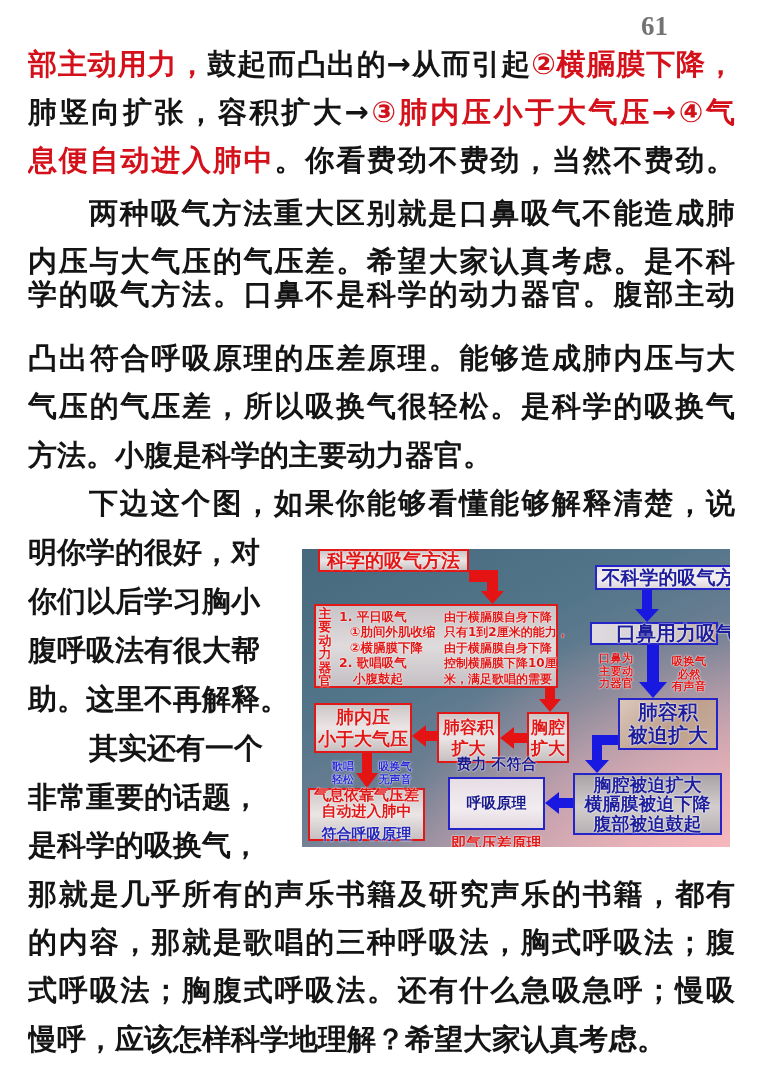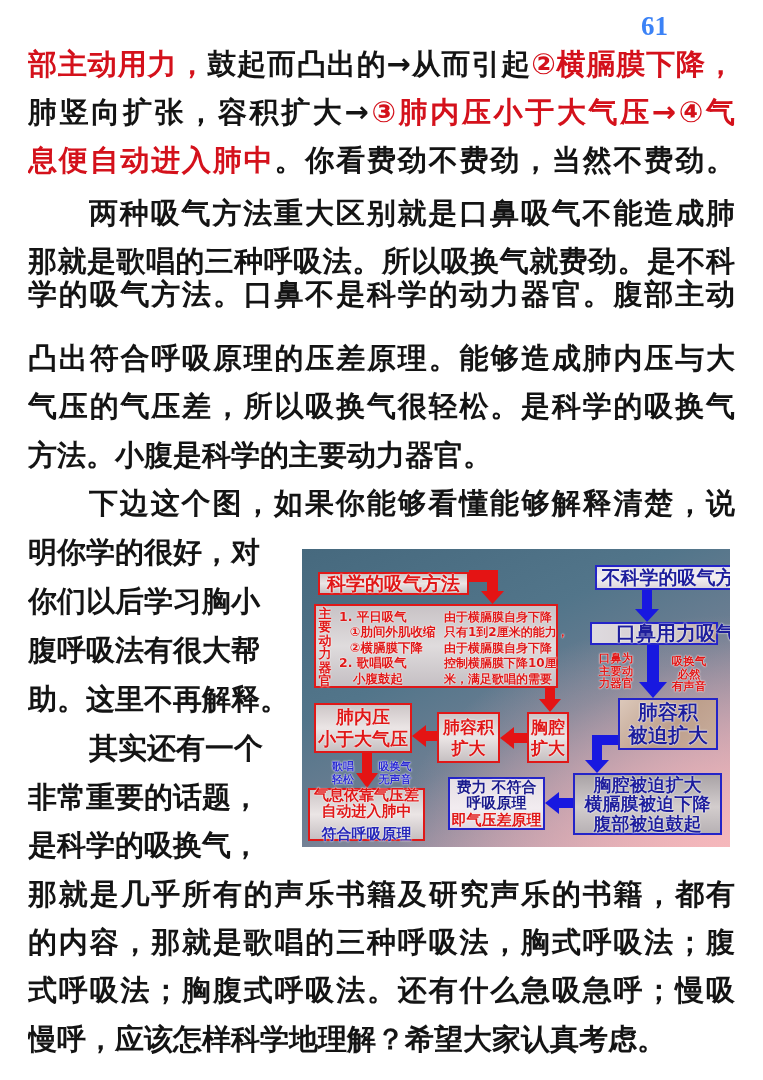--- a/index.html
+++ b/index.html
@@ -4,21 +4,21 @@
   <style>
     html, body { margin:0; padding:0; }
     body {
       width:763px; height:1080px; position:relative; overflow:hidden;
       background:#ffffff;
       font-family:"DejaVu Sans", sans-serif;
     }
     .page-num {
       position:absolute; left:641px; top:10px; height:32px; line-height:32px;
       font-family:"Liberation Serif", serif; font-size:27px; font-weight:bold;
-      color:#3b82f6;
+      color:#737373;
     }
     .t {
       position:absolute; left:28px; width:707px; height:48px; line-height:48px;
       font-size:29px; font-weight:bold; color:#141414;
       text-align:justify; text-align-last:justify; overflow:hidden;
       box-sizing:border-box;
     }
     .t.last { text-align-last:left; }
     .t.ind { padding-left:61px; }
     .t.w { width:275px; text-align:left; text-align-last:left; }
@@ -40,21 +40,21 @@
     }
     .rb { border:2px solid #e01818; color:#e01818;
           text-shadow:0 0 2px #fff, 0 0 1px #fff; }
     .bb { border:2px solid #2424c8; color:#1e1e9c;
           text-shadow:0 0 2px #fff, 0 0 1px #fff; }
     .fill-silver { background:linear-gradient(180deg,#cdc6c7 0%,#ebe5e5 50%,#c6c0c2 100%); }
     .fill-white  { background:linear-gradient(180deg,#e4e0e6 0%,#f4f0f2 50%,#dcd6dc 100%); }
     .fill-mouth  { background:linear-gradient(90deg,#dedadf 0%,#d3cccc 65%,#b99e92 100%);padding-left:44px; }
     .fill-tan    { background:linear-gradient(135deg,#dcc8ba 0%,#bd9f8c 55%,#c9ae9d 100%); }
     .fill-gray   { background:linear-gradient(180deg,#a9a3a6 0%,#d3cdcd 55%,#b7b1b4 100%); }
-    .fill-pale   { background:linear-gradient(180deg,#e6dee4 0%,#f2ecf0 60%,#e2d8de 100%); }
+    .fill-pale   { background:linear-gradient(180deg,#e6dee4 0%,#f2ecf0 60%,#e2d8de 100%);gap:23px; }
 
     .main-box {
       position:absolute; left:12px; top:55px; width:244px; height:84px; box-sizing:border-box;
       border:2px solid #e01818;
       background:linear-gradient(180deg,rgba(208,200,202,0.94) 0%,rgba(232,226,226,0.94) 50%,rgba(204,196,199,0.94) 100%);
       color:#e01818; font-weight:bold; text-shadow:0 0 2px #fff, 0 0 1px #fff;
     }
     .vlabel {
       position:absolute; left:1px; top:1px; width:16px; height:80px;
       font-size:13px; line-height:13.4px; text-align:center; word-break:break-all;
@@ -78,21 +78,21 @@
 </head>
 <body>
 
 <div class="page-num">61</div>
 
 <div class="t" style="top:40px"><span class="red">部主动用力，</span><span class="blk">鼓起而凸出的→从而引起</span><span class="red">②横膈膜下降，</span></div>
 <div class="t" style="top:88px"><span class="blk">肺竖向扩张，容积扩大→</span><span class="red">③肺内压小于大气压→④气</span></div>
 <div class="t" style="top:136px"><span class="red">息便自动进入肺中</span><span class="blk">。你看费劲不费劲，当然不费劲。</span></div>
 
 <div class="t ind" style="top:189px">两种吸气方法重大区别就是口鼻吸气不能造成肺</div>
-<div class="t" style="top:237px">那就是歌唱的三种呼吸法。所以吸换气就费劲。是不科</div>
+<div class="t" style="top:237px">内压与大气压的气压差。希望大家认真考虑。是不科</div>
 <div class="t" style="top:270px">学的吸气方法。口鼻不是科学的动力器官。腹部主动</div>
 <div class="t" style="top:334px">凸出符合呼吸原理的压差原理。能够造成肺内压与大</div>
 <div class="t" style="top:382px">气压的气压差，所以吸换气很轻松。是科学的吸换气</div>
 <div class="t last" style="top:431px">方法。小腹是科学的主要动力器官。</div>
 
 <div class="t ind" style="top:479px">下边这个图，如果你能够看懂能够解释清楚，说</div>
 <div class="t w" style="top:528px">明你学的很好，对</div>
 <div class="t w" style="top:577px">你们以后学习胸小</div>
 <div class="t w" style="top:626px">腹呼吸法有很大帮</div>
 <div class="t w" style="top:675px">助。这里不再解释。</div>
@@ -136,21 +136,21 @@
 
       <rect x="290" y="186" width="26" height="10"></rect>
       <rect x="290" y="186" width="10" height="26"></rect>
       <polygon points="283,211 307,211 295,224"></polygon>
 
       <rect x="256" y="249" width="15" height="10"></rect>
       <polygon points="257,243 257,265 243,254"></polygon>
     </g>
   </svg>
 
-  <div class="box rb fill-silver" style="left:16px;top:23px;width:151px;height:23px;font-size:19px;text-align:right;">
+  <div class="box rb fill-silver" style="left:16px;top:0;width:151px;height:23px;font-size:19px;text-align:right;">
     <span>科学的吸气方法</span>
   </div>
 
   <div class="main-box">
     <div class="vlabel">
       <span>主</span>
       <span>要</span>
       <span>动</span>
       <span>力</span>
       <span>器</span>

